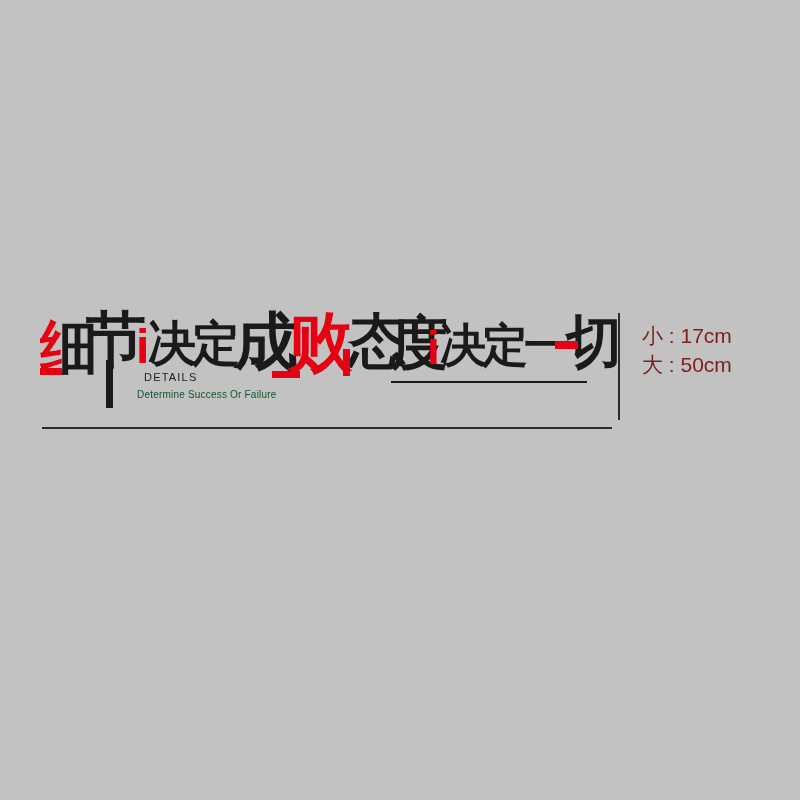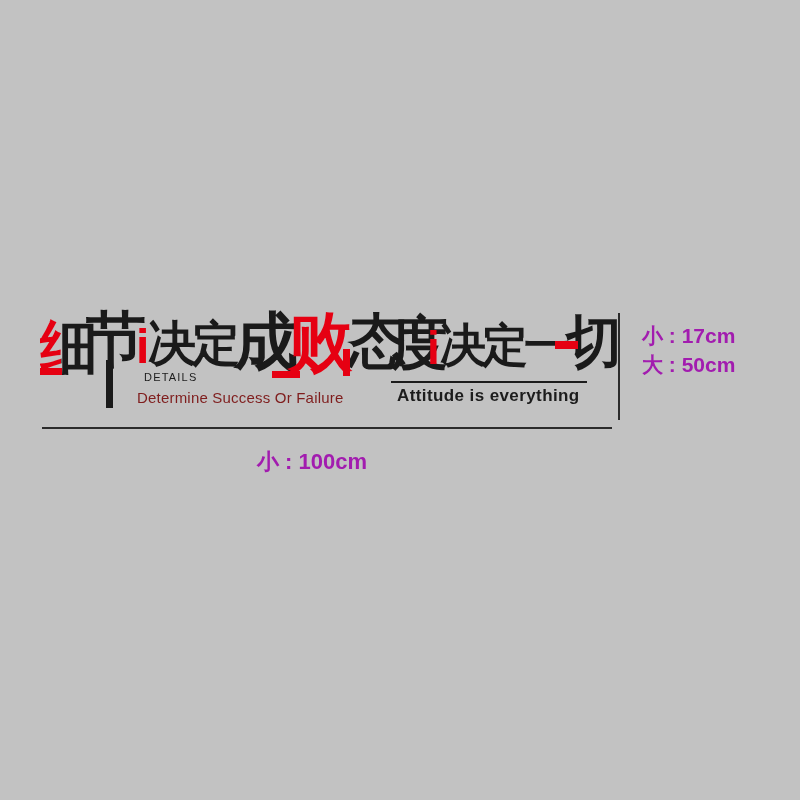--- a/index.html
+++ b/index.html
@@ -56,41 +56,41 @@
   .a-cheng-underl  { left: 272px; top: 371px; width: 28px; height: 7px; }
   .a-tai-bar       { left: 343px; top: 349px; width: 7px;  height: 27px; }
   .a-qie-dash      { left: 555px; top: 341px; width: 23px; height: 8px; }
   
   .eng-details {
     position: absolute; left: 144px; top: 371px;
     font-size: 11px; letter-spacing: 1.2px; color: #1c1c1c;
   }
   .eng-determine {
     position: absolute; left: 137px; top: 389px;
-    font-size: 15px; letter-spacing: 0.2px; color: #7f1d1d;
+    font-size: 10px; letter-spacing: 0.2px; color: #14532d;
   }
   .attitude-rule {
     position: absolute; left: 391px; top: 381px;
     width: 196px; height: 2px; background: #1c1c1c;
   }
   .eng-attitude {
     position: absolute; left: 397px; top: 386px;
     font-size: 17px; font-weight: bold; letter-spacing: 0.4px; color: #1c1c1c;
   }
   
   .v-divider {
     position: absolute; left: 618px; top: 313px;
     width: 2px; height: 107px; background: #2b2b2b;
   }
   .h-rule {
     position: absolute; left: 42px; top: 427px;
     width: 570px; height: 2px; background: #2b2b2b;
   }
   
-  .spec-list { position: absolute; color: #a21caf; font-weight: bold; }
+  .spec-list { position: absolute; color: #7f1d1d; }
   .spec-row  { height: 28.5px; line-height: 28.5px; white-space: nowrap; }
   .spec-heights { left: 642px; top: 322px; font-size: 21px; }
   .spec-widths  { left: 257px; top: 448px; font-size: 22px; }
 </style>
 </head>
 <body>
 
 <div id="canvas">
 
   <div>
@@ -112,27 +112,25 @@
     <div class="bar red a-xi-underline"></div>
     <div class="bar black a-jie-descender"></div>
     <div class="bar red a-cheng-underl"></div>
     <div class="bar red a-tai-bar"></div>
     <div class="bar red a-qie-dash"></div>
   </div>
 
   <div class="eng-details">DETAILS</div>
   <div class="eng-determine">Determine Success Or Failure</div>
   <div class="attitude-rule"></div>
-  <div class="eng-attitude">Attitude is everything</div>
 
   <div class="v-divider"></div>
   <div class="h-rule"></div>
 
   <div class="spec-list spec-heights">
     <div class="spec-row">小 : 17cm</div>
     <div class="spec-row">大 : 50cm</div>
   </div>
 
   <div class="spec-list spec-widths">
-    <div class="spec-row">小 : 100cm</div>
   </div>
 
 </div>
 
 </body></html>

